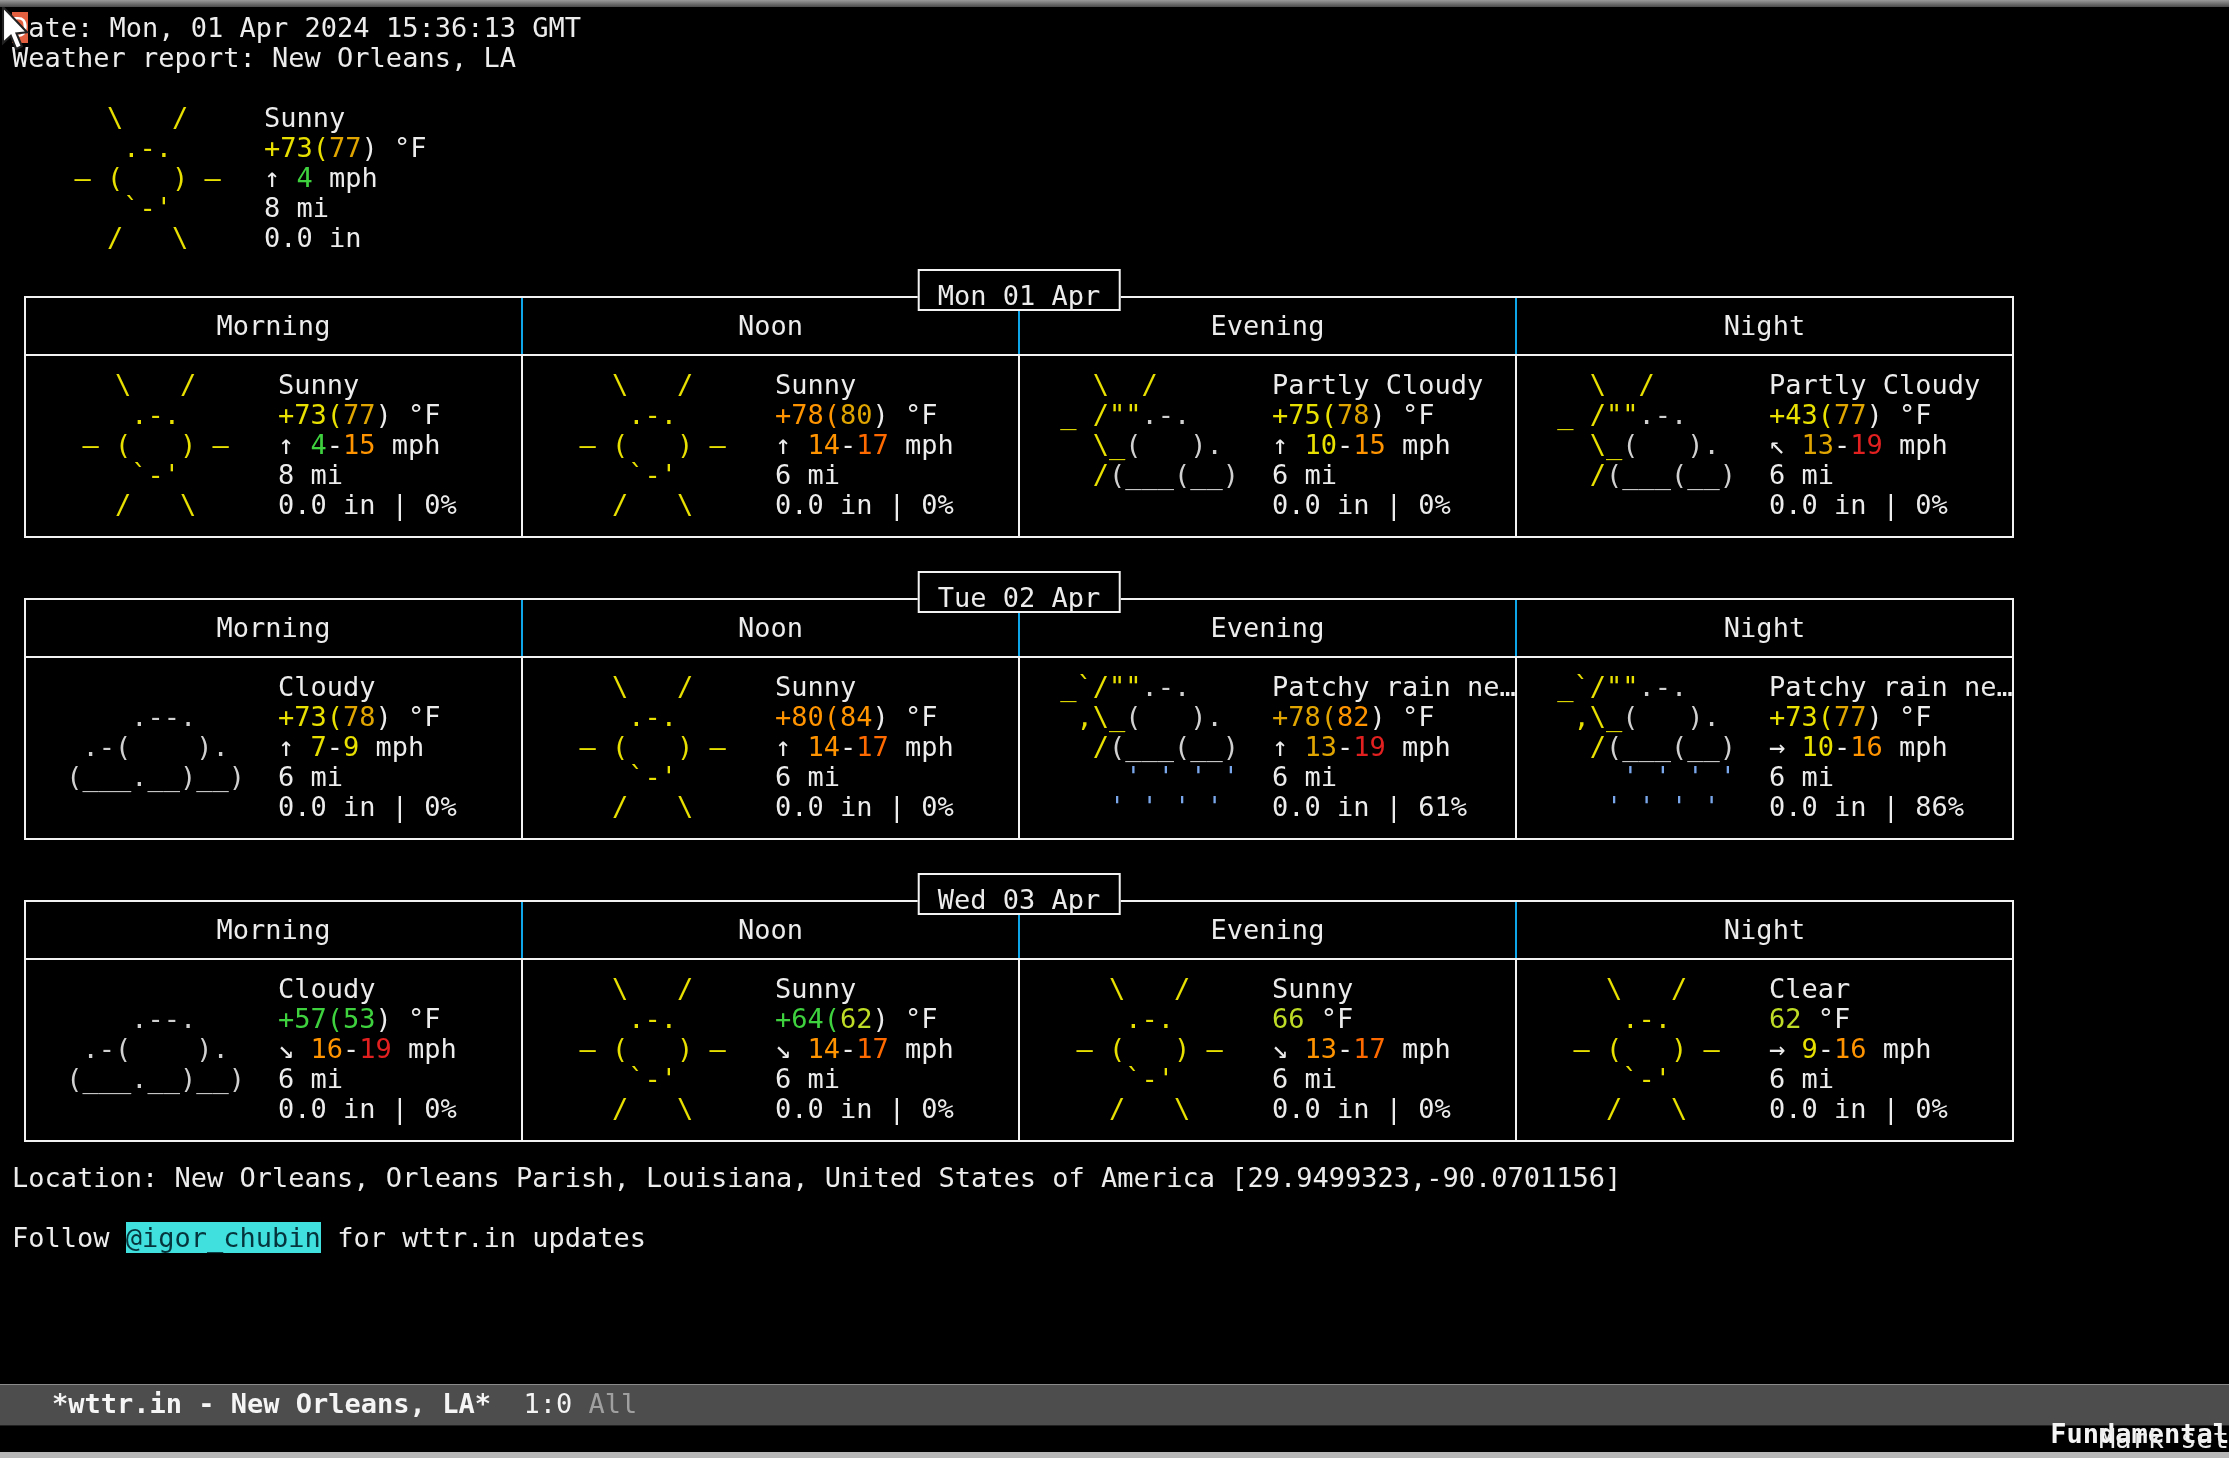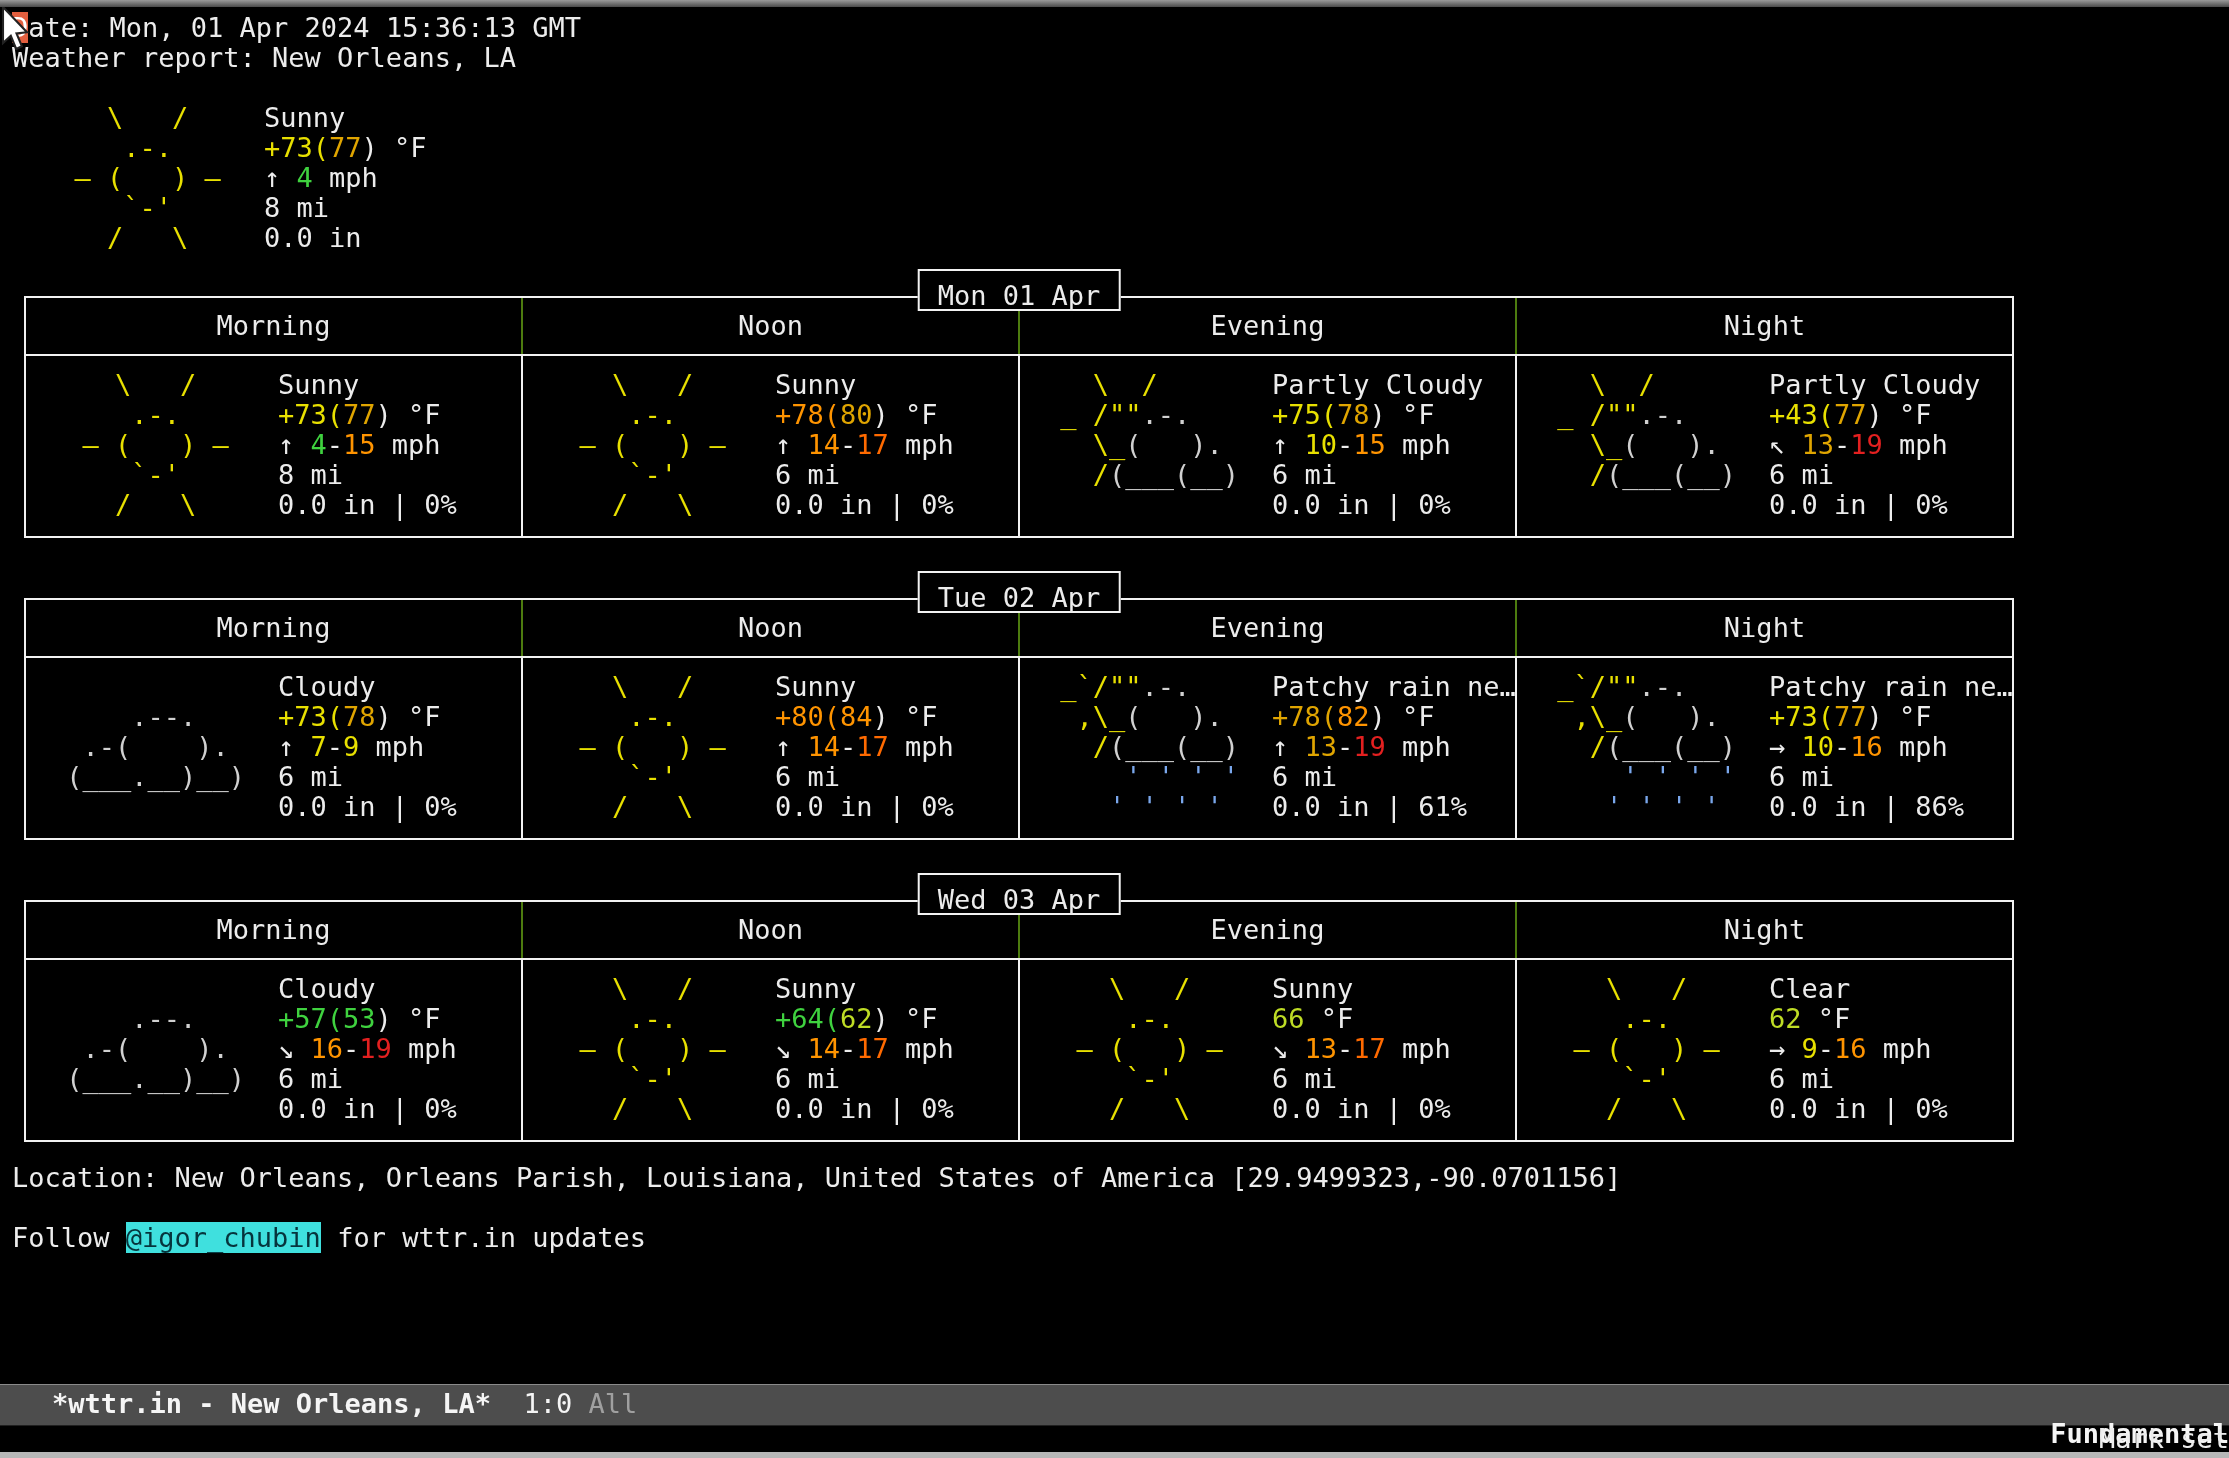--- a/index.html
+++ b/index.html
@@ -22,21 +22,21 @@
   .current .txt .line{height:30px;}
   
   .day{position:relative;width:1986px;margin-left:12px;border:2px solid #f2f2f2;}
   .days .day{margin-top:60px;}
   .days .day:first-child{margin-top:43px;}
   .day-label{position:absolute;top:-29px;left:50%;transform:translateX(-50%);
              z-index:2;background:#000;border:2px solid #f2f2f2;height:42px;
              line-height:50px;padding:0 18px;white-space:pre;box-sizing:border-box;}
   .hdr-row{display:flex;border-bottom:2px solid #f2f2f2;}
   .hdr-cell{flex:1 1 0;height:56px;line-height:56px;text-align:center;white-space:pre;}
-  .hdr-cell:not(:last-child){border-right:2px solid #4d7c0f;}
+  .hdr-cell:not(:last-child){border-right:2px solid #0ea5e9;}
   .body-row{display:flex;}
   .cell{flex:1 1 0;height:180px;box-sizing:border-box;padding-top:14px;display:flex;overflow:hidden;}
   .cell:not(:last-child){border-right:2px solid #f2f2f2;}
   .cell .art{box-sizing:border-box;width:252px;padding-left:24px;flex:0 0 auto;}
   .cell .txt{flex:1;overflow:hidden;}
   .cell .txt .line{height:30px;}
   
   .footer .line{height:30px;}
   .loc{margin-top:21px;}
   .gap30{margin-top:30px;}

